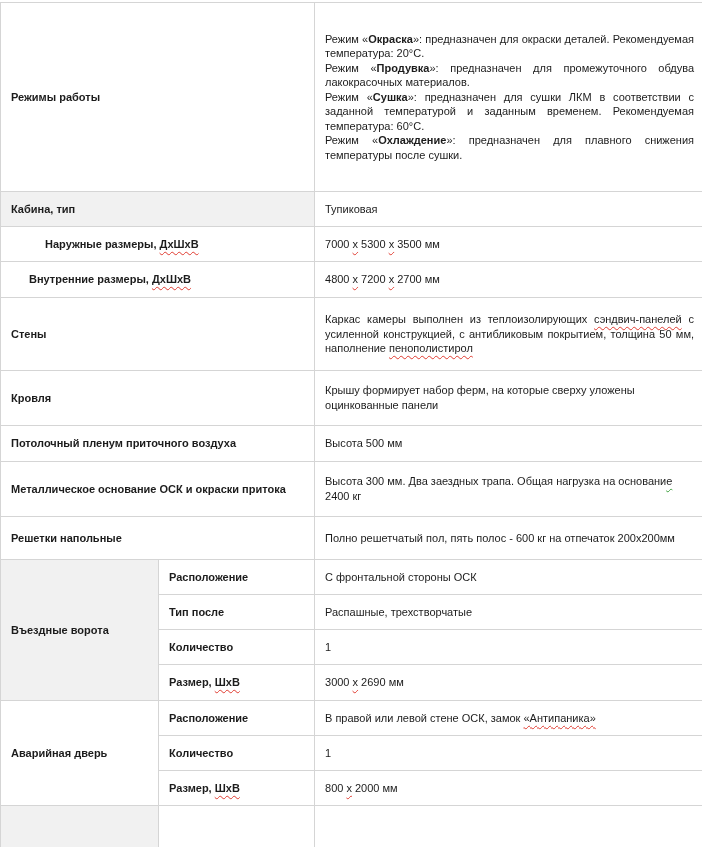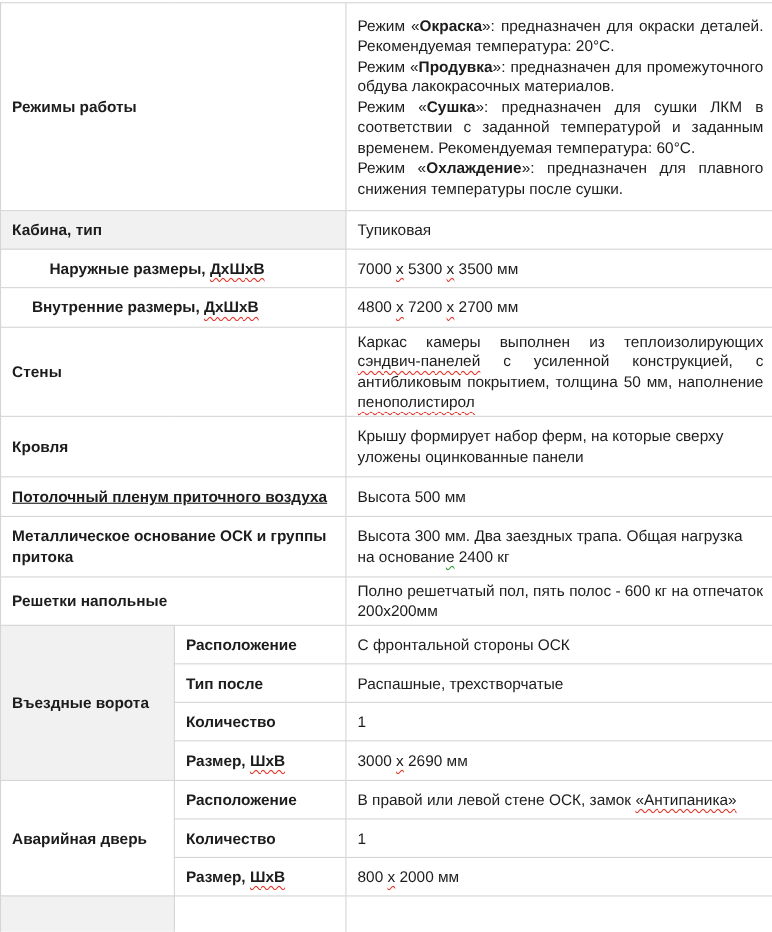--- a/index.html
+++ b/index.html
@@ -11,21 +11,21 @@
   table.spec{
     border-collapse:collapse;
     table-layout:fixed;
     width:700px;
     margin:2px 0 0 0;
   }
   table.spec td{
     border:1px solid #d5d5d5;
     vertical-align:middle;
     padding:3px 8px 3px 10px;
-    font-size:14px;
+    font-size:11px;
     line-height:1.32;
     word-wrap:break-word;
   }
   td.lbl, td.sublbl, td.grp{font-weight:bold;}
   td.val.justify{text-align:justify;}
   td.shaded{background:#f1f1f1;}
   .para{margin:0;}
   .seg-b{font-weight:bold;}
   .sp-red{
     text-decoration-line:underline;
@@ -87,27 +87,27 @@
           <div class="para"><span>Каркас камеры выполнен из теплоизолирующих </span><span class="sp-red">сэндвич-панелей</span><span> с усиленной конструкцией, с антибликовым покрытием, толщина 50 мм, наполнение </span><span class="sp-red">пенополистирол</span></div>
         </td>
       </tr>
       <tr>
         <td class="lbl" colspan="2" style="height: 48px;"><span>Кровля</span></td>
         <td class="val" style="height: 48px;">
           <div class="para"><span>Крышу формирует набор ферм, на которые сверху уложены оцинкованные панели</span></div>
         </td>
       </tr>
       <tr>
-        <td class="lbl" colspan="2" style="height: 29px; text-decoration: underline;"><span>Потолочный пленум приточного воздуха</span></td>
+        <td class="lbl" colspan="2" style="height: 29px;"><span>Потолочный пленум приточного воздуха</span></td>
         <td class="val" style="height: 29px;">
           <div class="para"><span>Высота 500 мм</span></div>
         </td>
       </tr>
       <tr>
-        <td class="lbl" colspan="2" style="height: 48px;"><span>Металлическое основание ОСК и группы притока</span></td>
+        <td class="lbl" colspan="2" style="height: 48px;"><span>Металлическое основание ОСК и окраски притока</span></td>
         <td class="val" style="height: 48px;">
           <div class="para"><span>Высота 300 мм. Два заездных трапа. Общая нагрузка на основани</span><span class="sp-green">е</span><span> 2400 кг</span></div>
         </td>
       </tr>
       <tr>
         <td class="lbl" colspan="2" style="height: 36px;"><span>Решетки напольные</span></td>
         <td class="val" style="height: 36px;">
           <div class="para"><span>Полно решетчатый пол, пять полос - 600 кг на отпечаток 200х200мм</span></div>
         </td>
       </tr>

